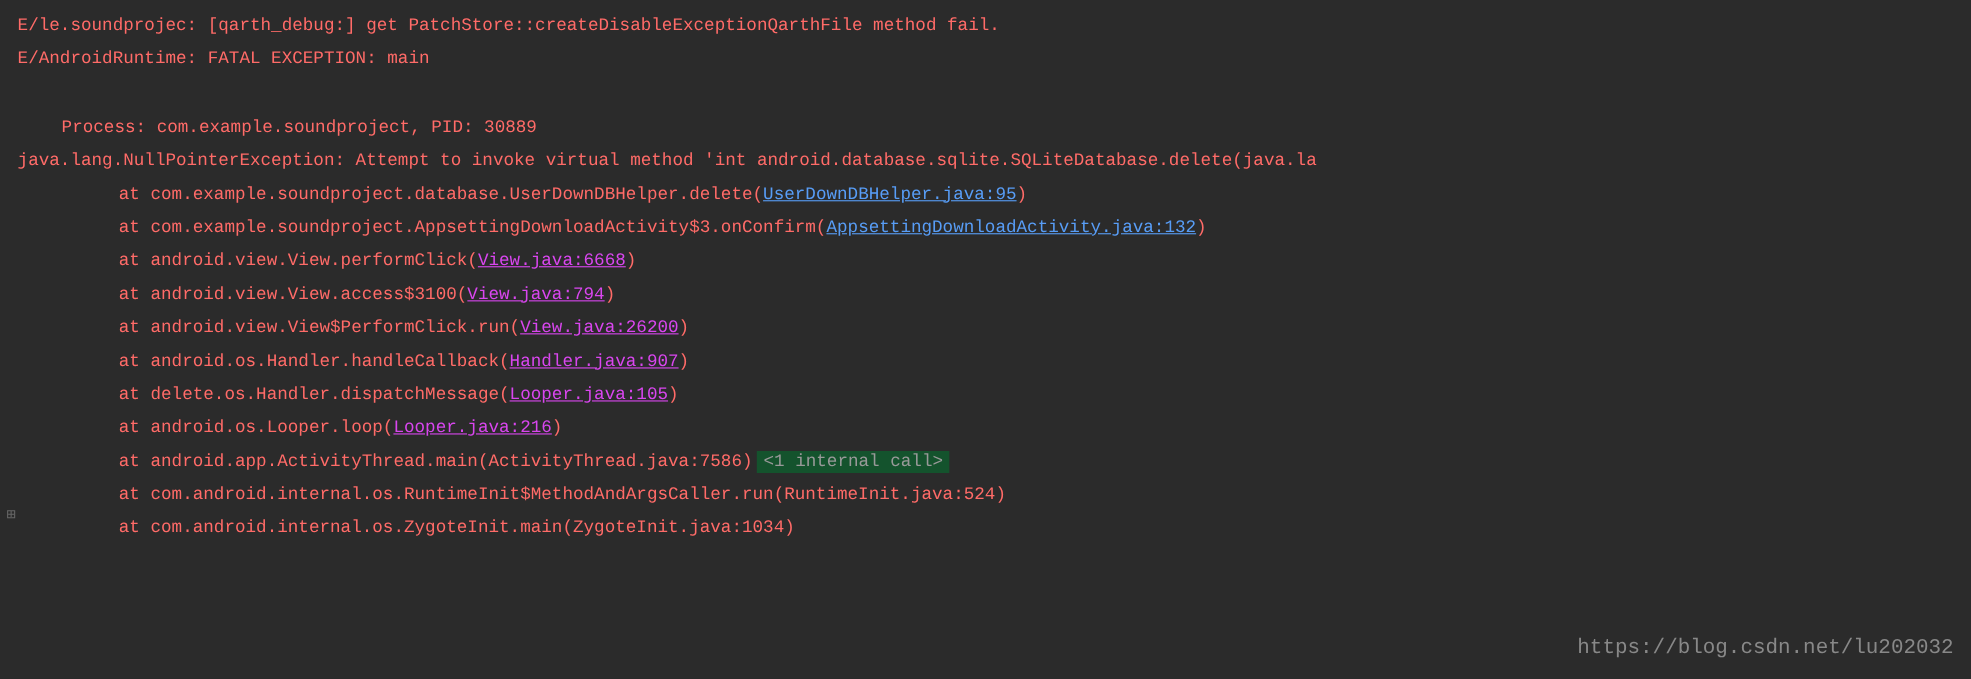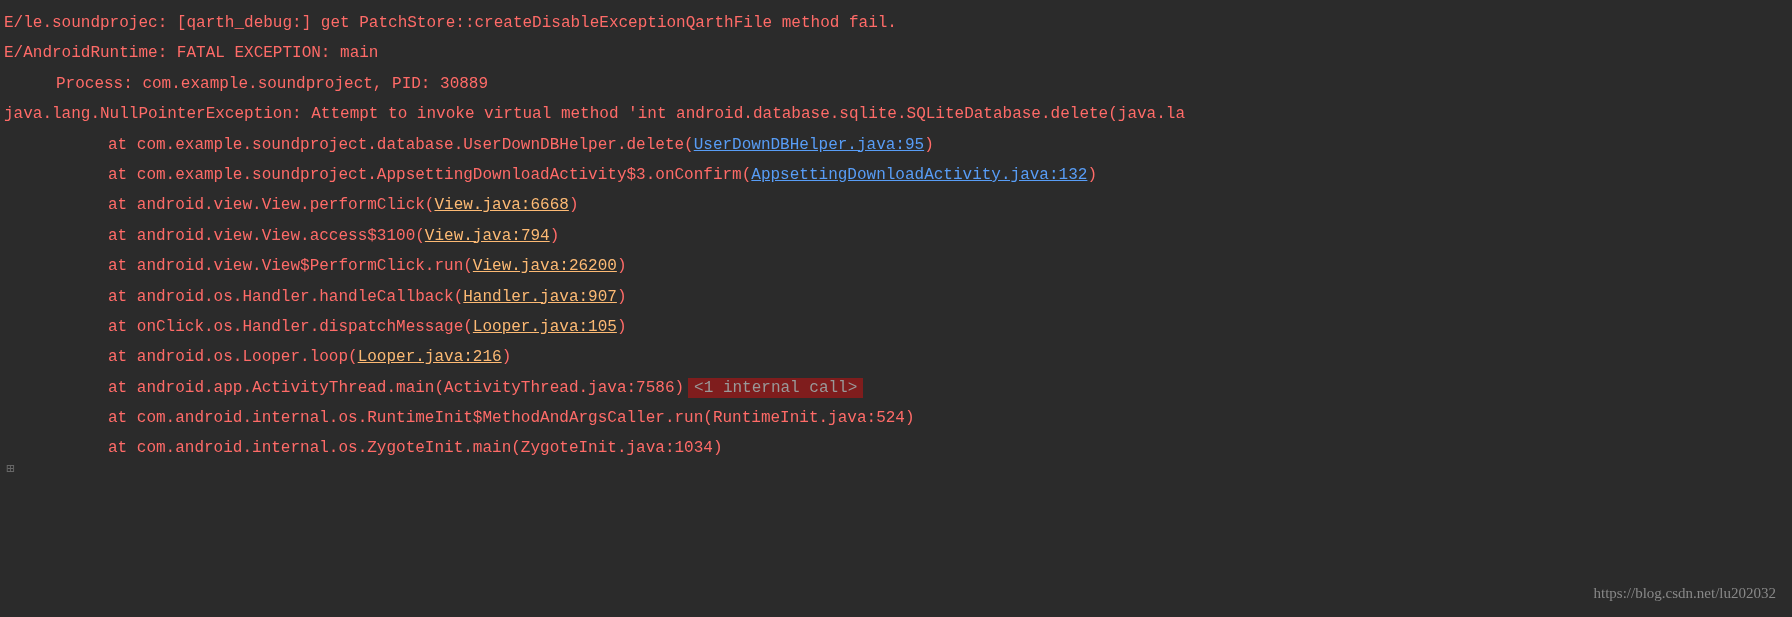--- a/index.html
+++ b/index.html
@@ -11,60 +11,61 @@
       background-color: #2b2b2b;
       font-family: 'Consolas', 'Monaco', 'Courier New', monospace;
       font-size: 16px;
       line-height: 1.9;
       overflow-x: hidden;
       white-space: nowrap;
       padding: 8px 0;
       position: relative;
     }
     .log-line {
-      padding-left: 4px;
+      padding-left: 16px;
       color: #cc7832;
     }
     .error-text {
       color: #ff6b68;
     }
     .indent-1 {
       padding-left: 56px;
+      margin-top: 32px;
     }
     .indent-2 {
     }
     .indent-3 {
       padding-left: 108px;
     }
     .link-blue {
       color: #589df6;
       text-decoration: underline;
       cursor: pointer;
     }
     .link-gray {
-      color: #fdba74;
+      color: #d946ef;
       text-decoration: underline;
       cursor: pointer;
     }
     .paren {
       color: #ff6b68;
     }
     .internal-call {
-      background-color: #7f1d1d;
+      background-color: #14532d;
       color: #999999;
       padding: 1px 6px;
       margin-left: 4px;
     }
     .watermark {
       position: fixed;
       bottom: 10px;
       right: 16px;
       color: #888888;
-      font-size: 15px;
-      font-family: Liberation Serif, serif;
+      font-size: 19px;
+      font-family: Liberation Mono, monospace;
     }
     .expand-icon {
       position: absolute;
       left: 6px;
       top: 456px;
       color: #666666;
       font-size: 14px;
       cursor: pointer;
     }
   </style>
@@ -76,21 +77,21 @@
 <div class="log-line indent-1 error-text">Process: com.example.soundproject, PID: 30889</div>
 <div class="log-line indent-2 error-text">java.lang.NullPointerException: Attempt to invoke virtual method 'int android.database.sqlite.SQLiteDatabase.delete(java.la</div>
 
 <div id="trace-container">
     <div class="log-line indent-3 error-text"><span>at com.example.soundproject.database.UserDownDBHelper.delete(</span><span class="link-blue">UserDownDBHelper.java:95</span><span class="paren">)</span></div>
     <div class="log-line indent-3 error-text"><span>at com.example.soundproject.AppsettingDownloadActivity$3.onConfirm(</span><span class="link-blue">AppsettingDownloadActivity.java:132</span><span class="paren">)</span></div>
     <div class="log-line indent-3 error-text"><span>at android.view.View.performClick(</span><span class="link-gray">View.java:6668</span><span class="paren">)</span></div>
     <div class="log-line indent-3 error-text"><span>at android.view.View.access$3100(</span><span class="link-gray">View.java:794</span><span class="paren">)</span></div>
     <div class="log-line indent-3 error-text"><span>at android.view.View$PerformClick.run(</span><span class="link-gray">View.java:26200</span><span class="paren">)</span></div>
     <div class="log-line indent-3 error-text"><span>at android.os.Handler.handleCallback(</span><span class="link-gray">Handler.java:907</span><span class="paren">)</span></div>
-    <div class="log-line indent-3 error-text"><span>at onClick.os.Handler.dispatchMessage(</span><span class="link-gray">Looper.java:105</span><span class="paren">)</span></div>
+    <div class="log-line indent-3 error-text"><span>at delete.os.Handler.dispatchMessage(</span><span class="link-gray">Looper.java:105</span><span class="paren">)</span></div>
     <div class="log-line indent-3 error-text"><span>at android.os.Looper.loop(</span><span class="link-gray">Looper.java:216</span><span class="paren">)</span></div>
     <div class="log-line indent-3 error-text"><span>at android.app.ActivityThread.main(ActivityThread.java:7586)</span><span class="internal-call">&lt;1 internal call&gt;</span></div>
     <div class="log-line indent-3 error-text"><span>at com.android.internal.os.RuntimeInit$MethodAndArgsCaller.run(RuntimeInit.java:524)</span></div>
     <div class="log-line indent-3 error-text"><span>at com.android.internal.os.ZygoteInit.main(ZygoteInit.java:1034)</span></div>
   </div>
 
 <span class="expand-icon">⊞</span>
 
 <div class="watermark">https://blog.csdn.net/lu202032</div>
 

